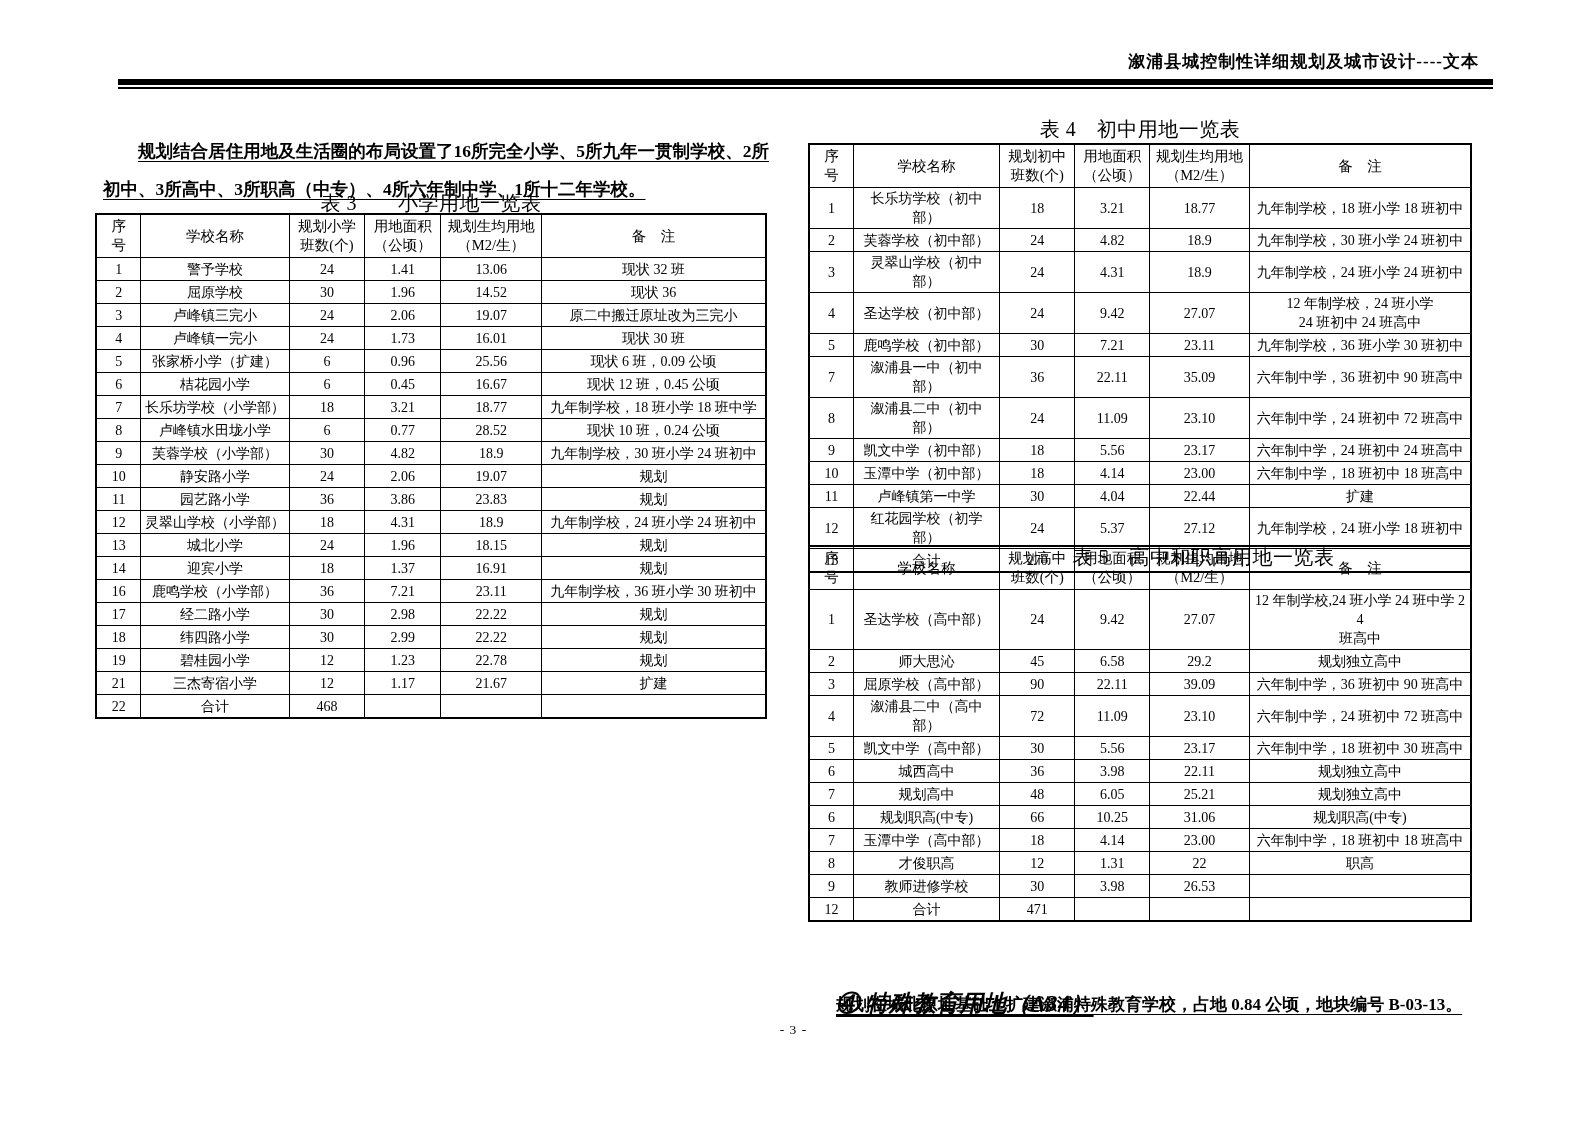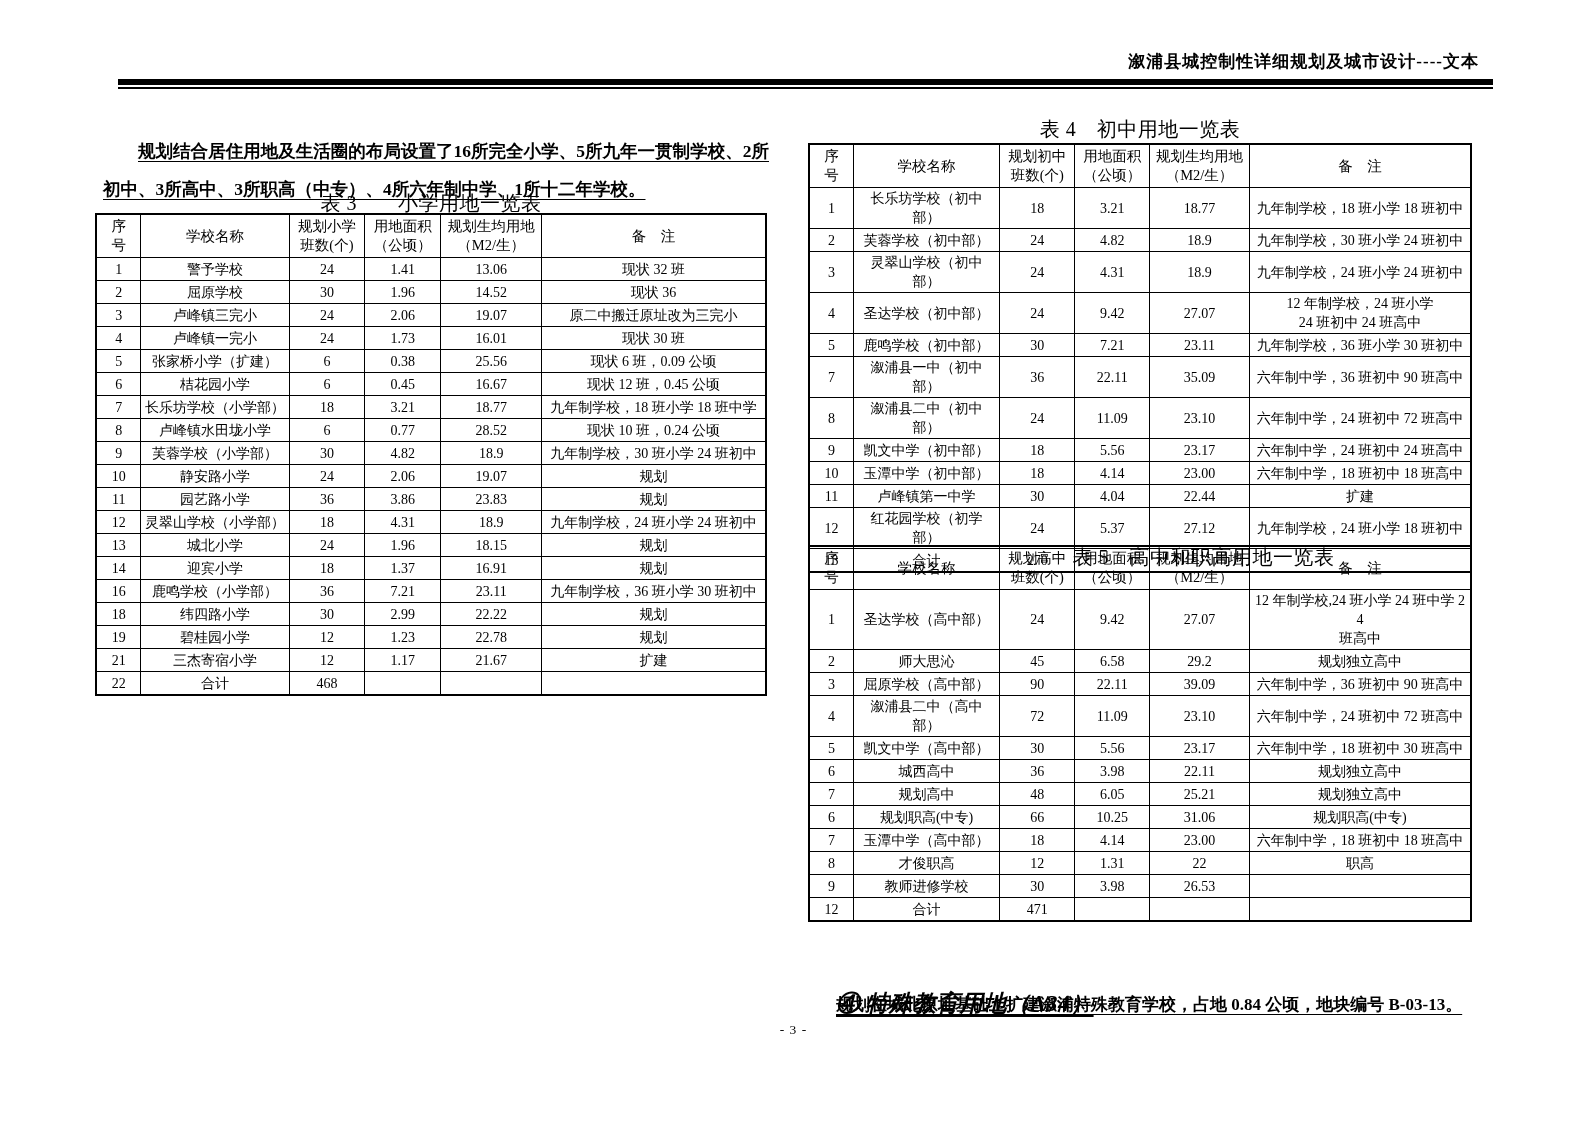--- a/index.html
+++ b/index.html
@@ -102,21 +102,21 @@
           <td class="col-name">卢峰镇一完小</td>
           <td class="col-classes">24</td>
           <td class="col-area">1.73</td>
           <td class="col-percap">16.01</td>
           <td class="col-remark">现状 30 班</td>
         </tr>
         <tr>
           <td class="col-no">5</td>
           <td class="col-name">张家桥小学（扩建）</td>
           <td class="col-classes">6</td>
-          <td class="col-area">0.38</td>
+          <td class="col-area">0.96</td>
           <td class="col-percap">25.56</td>
           <td class="col-remark">现状 6 班，0.09 公顷</td>
         </tr>
         <tr>
           <td class="col-no">6</td>
           <td class="col-name">桔花园小学</td>
           <td class="col-classes">6</td>
           <td class="col-area">0.45</td>
           <td class="col-percap">16.67</td>
           <td class="col-remark">现状 12 班，0.45 公顷</td>
@@ -185,20 +185,28 @@
           <td class="col-percap">16.91</td>
           <td class="col-remark">规划</td>
         </tr>
         <tr>
           <td class="col-no">16</td>
           <td class="col-name">鹿鸣学校（小学部）</td>
           <td class="col-classes">36</td>
           <td class="col-area">7.21</td>
           <td class="col-percap">23.11</td>
           <td class="col-remark">九年制学校，36 班小学 30 班初中</td>
+        </tr>
+        <tr>
+          <td class="col-no">17</td>
+          <td class="col-name">经二路小学</td>
+          <td class="col-classes">30</td>
+          <td class="col-area">2.98</td>
+          <td class="col-percap">22.22</td>
+          <td class="col-remark">规划</td>
         </tr>
         <tr>
           <td class="col-no">18</td>
           <td class="col-name">纬四路小学</td>
           <td class="col-classes">30</td>
           <td class="col-area">2.99</td>
           <td class="col-percap">22.22</td>
           <td class="col-remark">规划</td>
         </tr>
         <tr>

